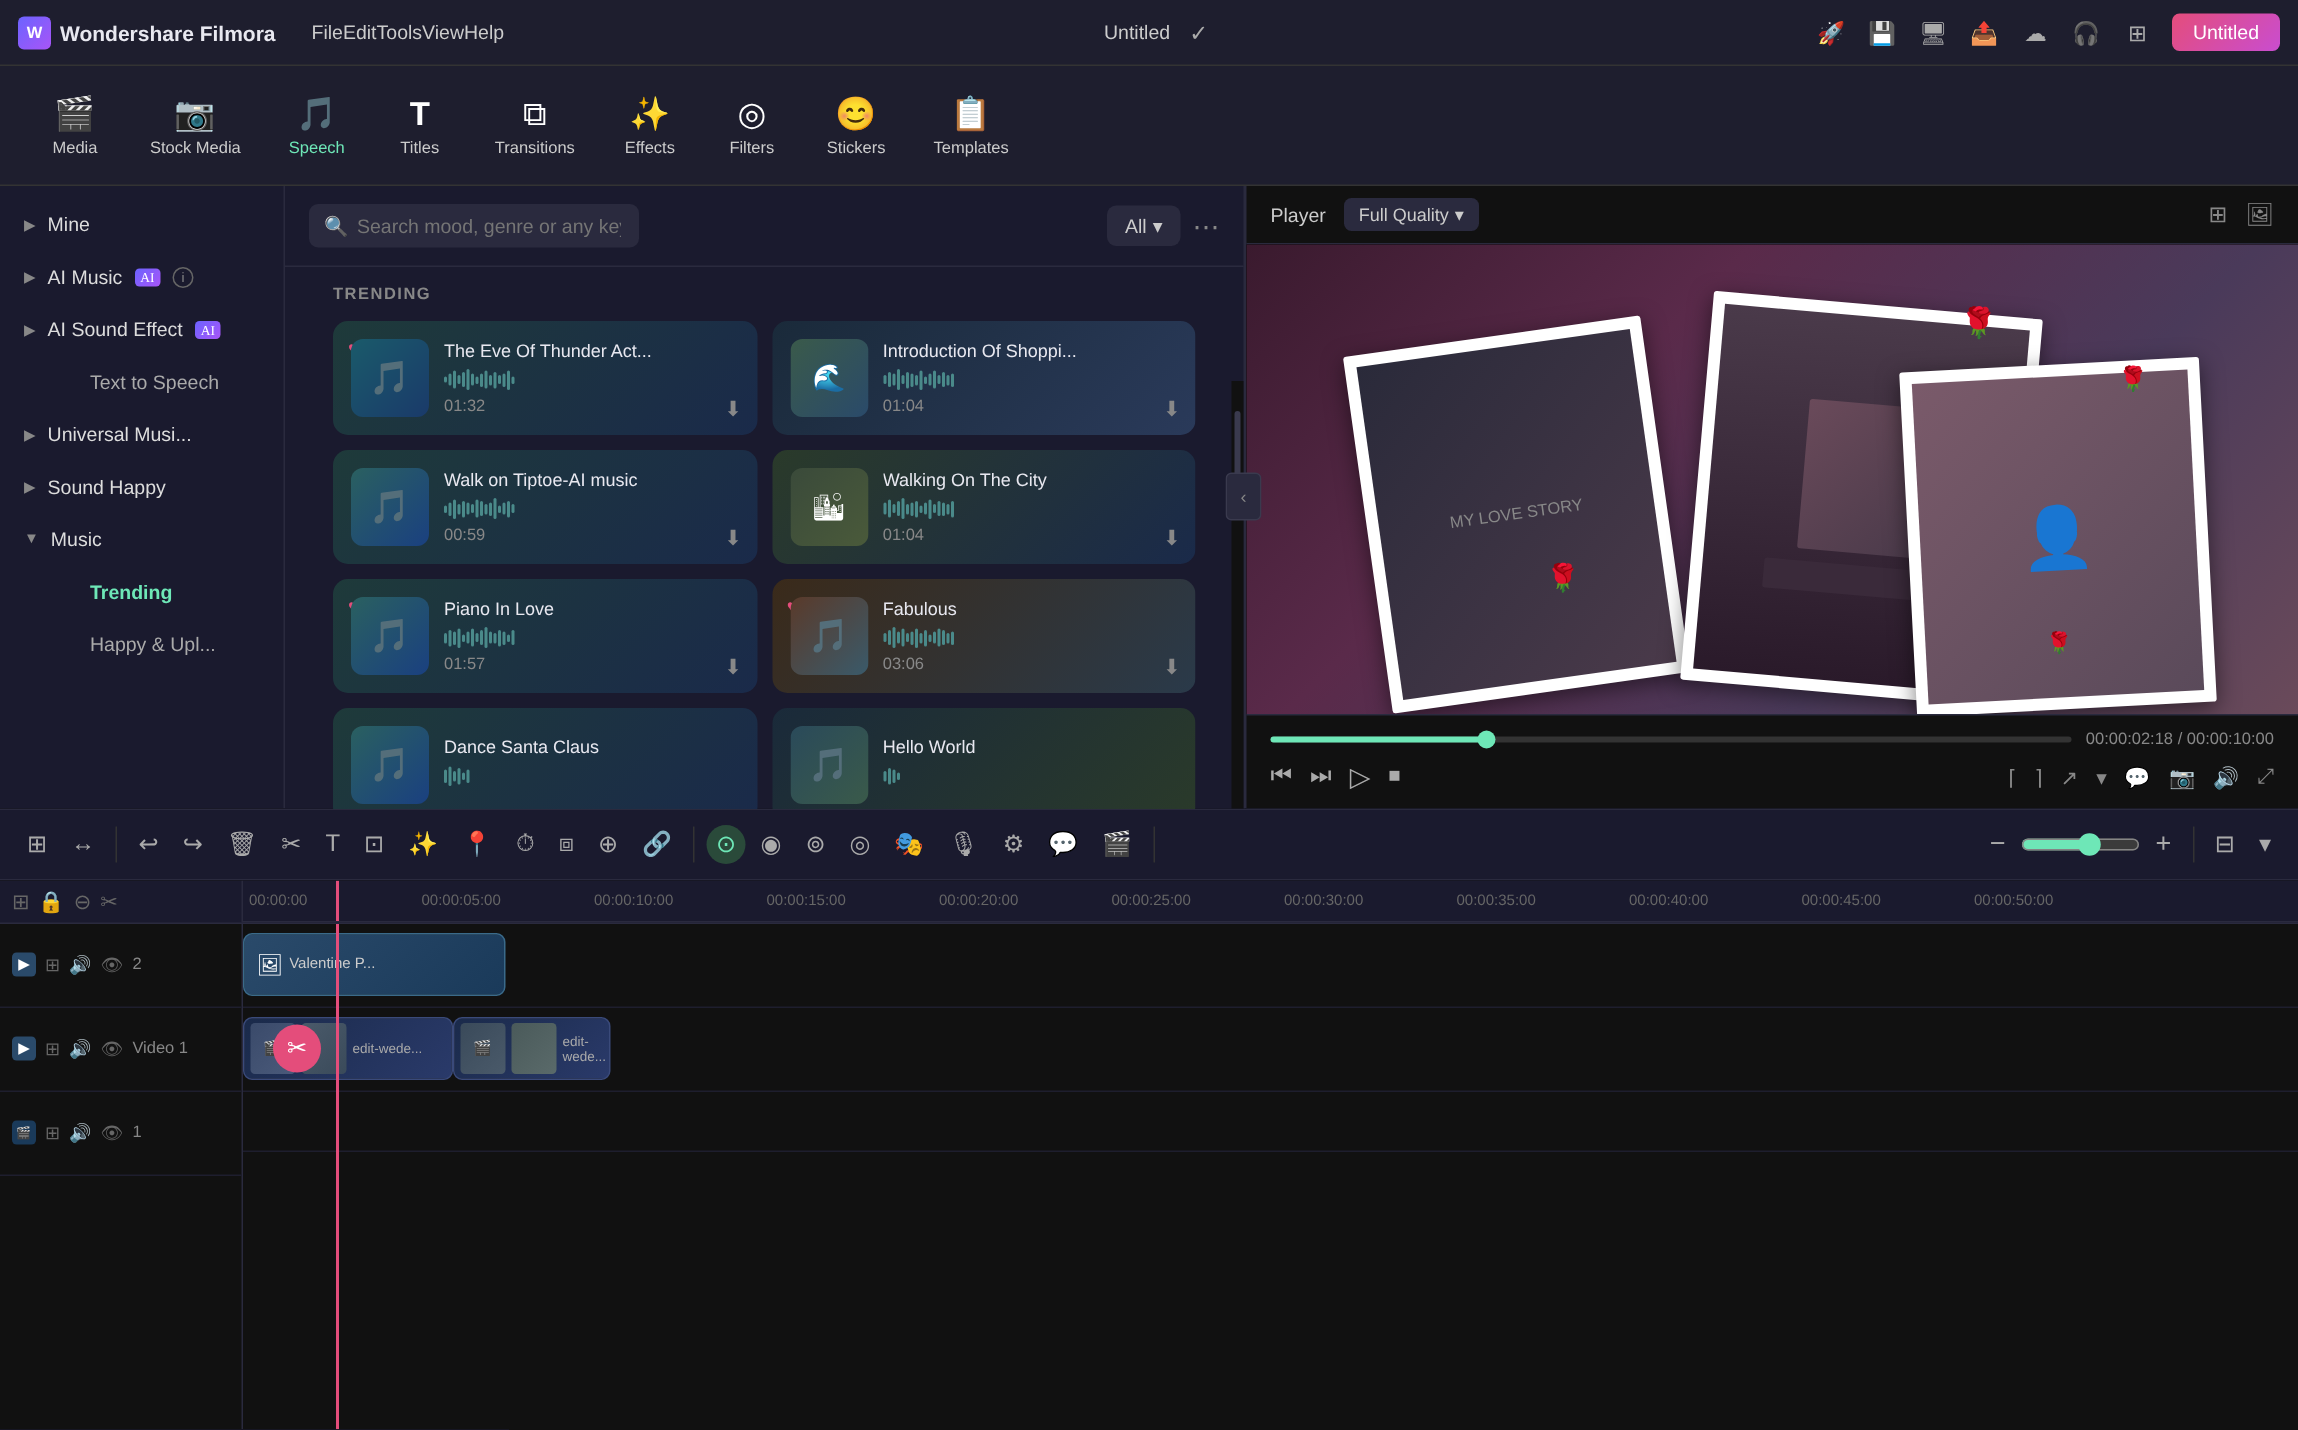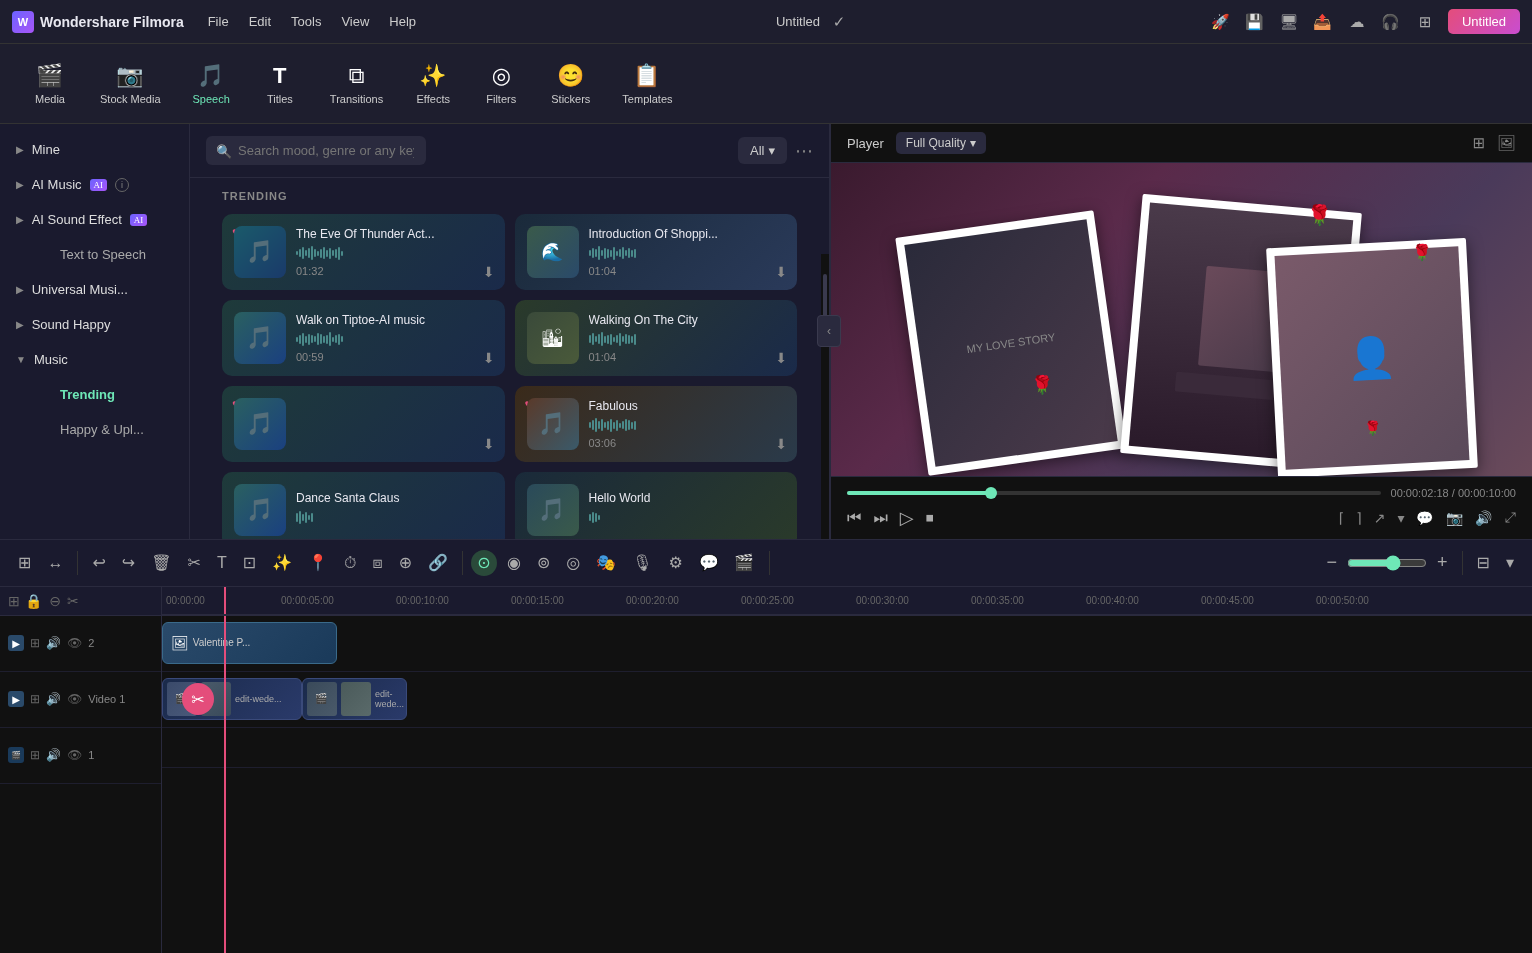--- a/index.html
+++ b/index.html
@@ -2,21 +2,21 @@
 <html><head>
   <meta charset="utf-8">
   <style>
     * { box-sizing: border-box; margin: 0; padding: 0; }
     body { background: #1a1a2e; color: #fff; font-family: -apple-system, BlinkMacSystemFont, 'Segoe UI', sans-serif; font-size: 13px; width: 1532px; height: 953px; overflow: hidden; display: flex; flex-direction: column; }
 
     
     .topbar { background: #1e1e2e; height: 44px; display: flex; align-items: center; padding: 0 12px; gap: 16px; border-bottom: 1px solid #333; flex-shrink: 0; }
     .topbar-logo { display: flex; align-items: center; gap: 6px; font-weight: 600; font-size: 14px; color: #e8e8f0; }
     .logo-icon { width: 22px; height: 22px; background: linear-gradient(135deg, #6c63ff, #a855f7); border-radius: 4px; display: flex; align-items: center; justify-content: center; font-size: 12px; }
-    .topbar-menu { display: flex; gap: 20px; margin-left: 8px; }
+    .topbar-menu { display: flex; margin-left: 8px; }
     .topbar-menu span { font-size: 13px; color: #ccc; cursor: pointer; }
     .topbar-center { flex: 1; display: flex; align-items: center; justify-content: center; gap: 8px; }
     .topbar-title { font-size: 13px; color: #ccc; }
     .topbar-right { display: flex; align-items: center; gap: 12px; }
     .topbar-icon { width: 22px; height: 22px; display: flex; align-items: center; justify-content: center; color: #aaa; cursor: pointer; font-size: 15px; }
     .purchase-btn { background: linear-gradient(135deg, #e44d7b, #c94dd0); color: #fff; border: none; padding: 5px 14px; border-radius: 5px; cursor: pointer; font-size: 13px; font-weight: 500; }
 
     
     .main-toolbar { background: #1e1e2e; height: 80px; display: flex; align-items: center; padding: 0 20px; gap: 8px; border-bottom: 1px solid #333; flex-shrink: 0; }
     .toolbar-item { display: flex; flex-direction: column; align-items: center; gap: 4px; cursor: pointer; padding: 8px 12px; border-radius: 8px; min-width: 60px; }
@@ -373,20 +373,42 @@
             </div>
             <span class="track-download">⬇</span>
           </div>
 
           <div class="track-card">
             <span class="track-heart">♥</span>
             <div class="track-thumb">
               <div class="track-thumb-bg">
                 <span class="music-note">🎵</span>
               </div>
+            </div>
+            <div class="track-info">
+              <div class="track-name">Piano In Love</div>
+              <div class="track-wave">
+                <div class="wave-bar" style="height:7px"></div>
+                  <div class="wave-bar" style="height:11px"></div>
+                  <div class="wave-bar" style="height:9px"></div>
+                  <div class="wave-bar" style="height:13px"></div>
+                  <div class="wave-bar" style="height:5px"></div>
+                  <div class="wave-bar" style="height:8px"></div>
+                  <div class="wave-bar" style="height:12px"></div>
+                  <div class="wave-bar" style="height:6px"></div>
+                  <div class="wave-bar" style="height:10px"></div>
+                  <div class="wave-bar" style="height:14px"></div>
+                  <div class="wave-bar" style="height:8px"></div>
+                  <div class="wave-bar" style="height:7px"></div>
+                  <div class="wave-bar" style="height:11px"></div>
+                  <div class="wave-bar" style="height:9px"></div>
+                  <div class="wave-bar" style="height:5px"></div>
+                  <div class="wave-bar" style="height:10px"></div>
+              </div>
+              <div class="track-duration">01:57</div>
             </div>
             <span class="track-download">⬇</span>
           </div>
 
           <div class="track-card" style="background:linear-gradient(135deg,#3a2a1a,#2a3a4a)">
             <span class="track-heart">♥</span>
             <div class="track-thumb">
               <div class="track-thumb-bg" style="background:linear-gradient(135deg,#5a3a2a,#3a5a6a)">
                 <span class="music-note">🎵</span>
               </div>

